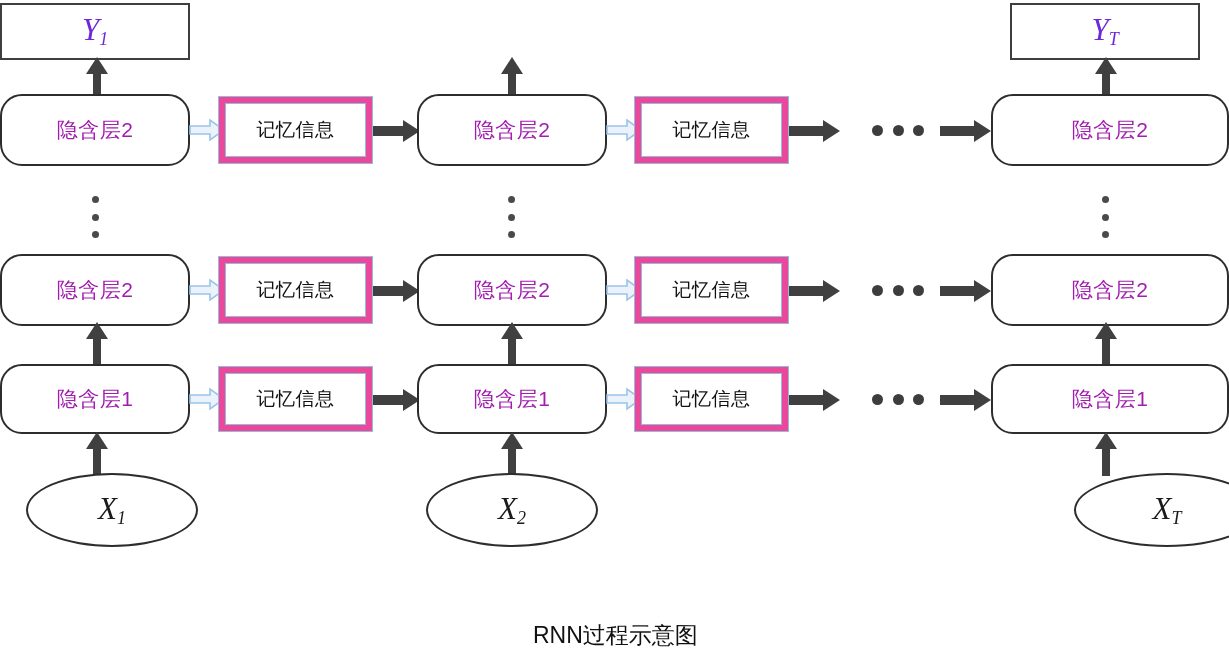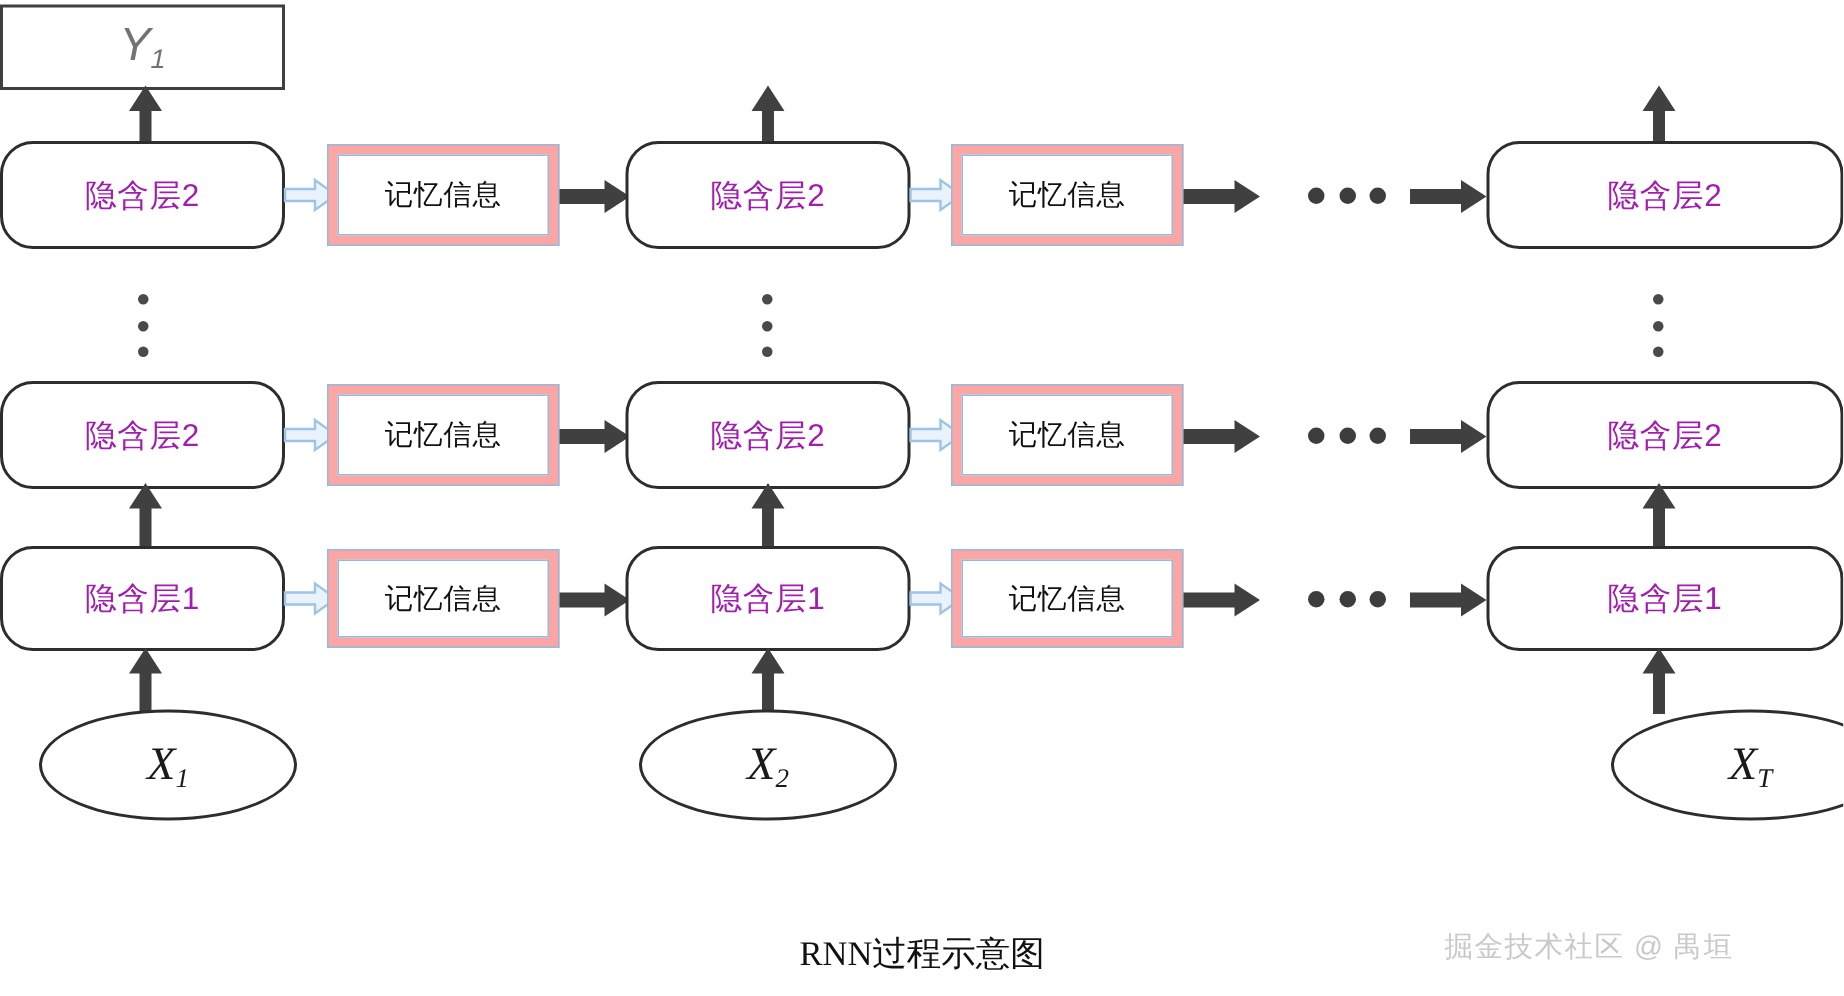--- a/index.html
+++ b/index.html
@@ -22,24 +22,24 @@
   .ybox {
     position: absolute;
     border: 2px solid #3f3f3f;
     background: #ffffff;
     box-sizing: border-box;
     display: flex;
     align-items: center;
     justify-content: center;
   }
   .ylabel {
-    font-family: Liberation Sans, sans-serif;
+    font-family: Liberation Serif, serif;
     font-style: italic;
     font-size: 31px;
-    color: #737373;
+    color: #6d28d9;
     letter-spacing: 0;
     white-space: nowrap;
   }
   .ylabel sub {
     font-size: 0.58em;
     font-style: italic;
     vertical-align: -0.30em;
   }
 
   
@@ -58,21 +58,21 @@
     font-size: 21px;
     color: #a21caf;
     white-space: nowrap;
     letter-spacing: 0.5px;
   }
 
   
   .mbox {
     position: absolute;
     border: 1px solid #8fbce0;
-    background: #fca5a5;
+    background: #ec4899;
     box-sizing: border-box;
     padding: 6px;
   }
   .mbox-inner {
     width: 100%;
     height: 100%;
     border: 1px solid #8fbce0;
     background: #ffffff;
     box-sizing: border-box;
     display: flex;
@@ -141,21 +141,21 @@
   .hdots span {
     width: 11px; height: 11px;
     border-radius: 50%;
     background: #3d3d3d;
     display: block;
   }
 
   
   .caption {
     position: absolute;
-    font-family: Liberation Serif, serif;
+    font-family: Liberation Sans, sans-serif;
     font-size: 23px;
     color: #111111;
     white-space: nowrap;
   }
   .watermark {
     position: absolute;
     font-family: "Liberation Sans", sans-serif;
     font-size: 19px;
     color: #c9c9c9;
     white-space: nowrap;
@@ -167,20 +167,25 @@
 
 <div id="canvas">
 
   <div class="ybox" style="left:0px; top:3px; width:190px; height:57px;">
     <span class="ylabel">
       <span>Y</span><sub>1</sub>
     </span>
   </div>
 
 
+  <div class="ybox" style="left:1010px; top:3px; width:190px; height:57px;">
+    <span class="ylabel">
+      <span>Y</span><sub>T</sub>
+    </span>
+  </div>
 
   <div class="arrow" style="left:83px; top:57px; width:28px; height:40px;">
     <svg width="28" height="40" viewBox="0 0 28 40">
       <path d="M14 0 L25 17 L18 17 L18 40 L10 40 L10 17 L3 17 Z" fill="#404040"></path>
     </svg>
   </div>
   <div class="arrow" style="left:498px; top:57px; width:28px; height:40px;">
     <svg width="28" height="40" viewBox="0 0 28 40">
       <path d="M14 0 L25 17 L18 17 L18 40 L10 40 L10 17 L3 17 Z" fill="#404040"></path>
     </svg>
@@ -432,15 +437,14 @@
   </div>
 
   <div class="xoval" style="left:1074px; top:473px; width:186px; height:74px;">
     <span class="xlabel">
       <span>X</span><sub>T</sub>
     </span>
   </div>
 
   <div class="caption" style="left:533px; top:620px;">RNN过程示意图</div>
 
-  <div class="watermark" style="left:963px; top:618px;">掘金技术社区 @ 禺垣</div>
 
 </div>
 
 </body></html>

